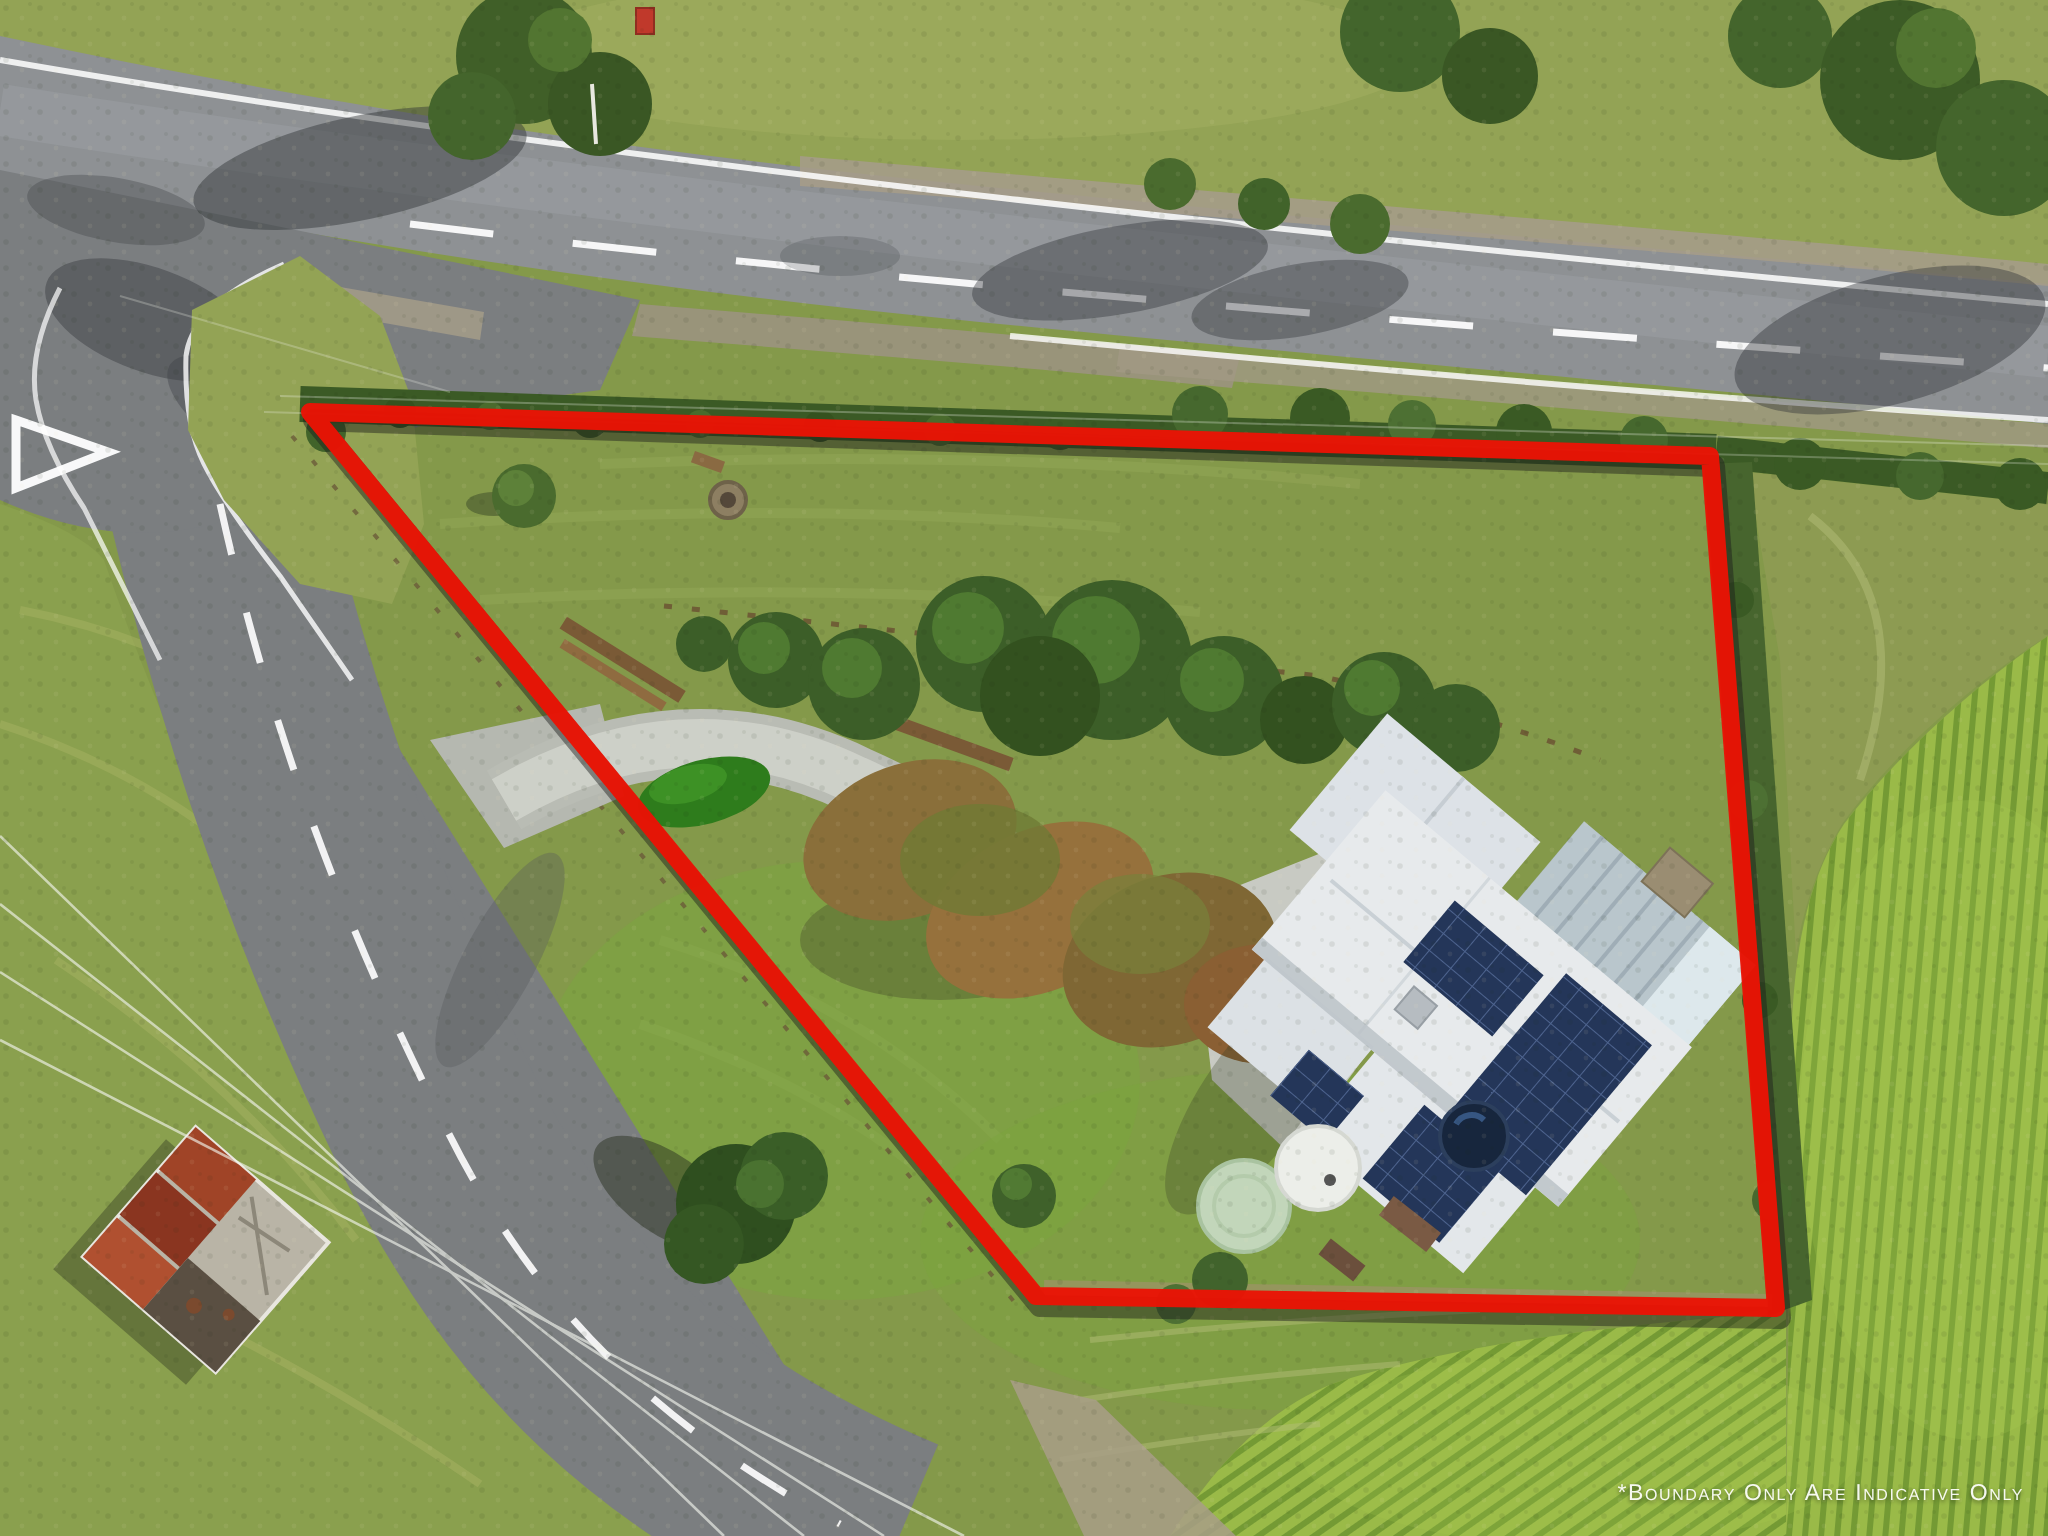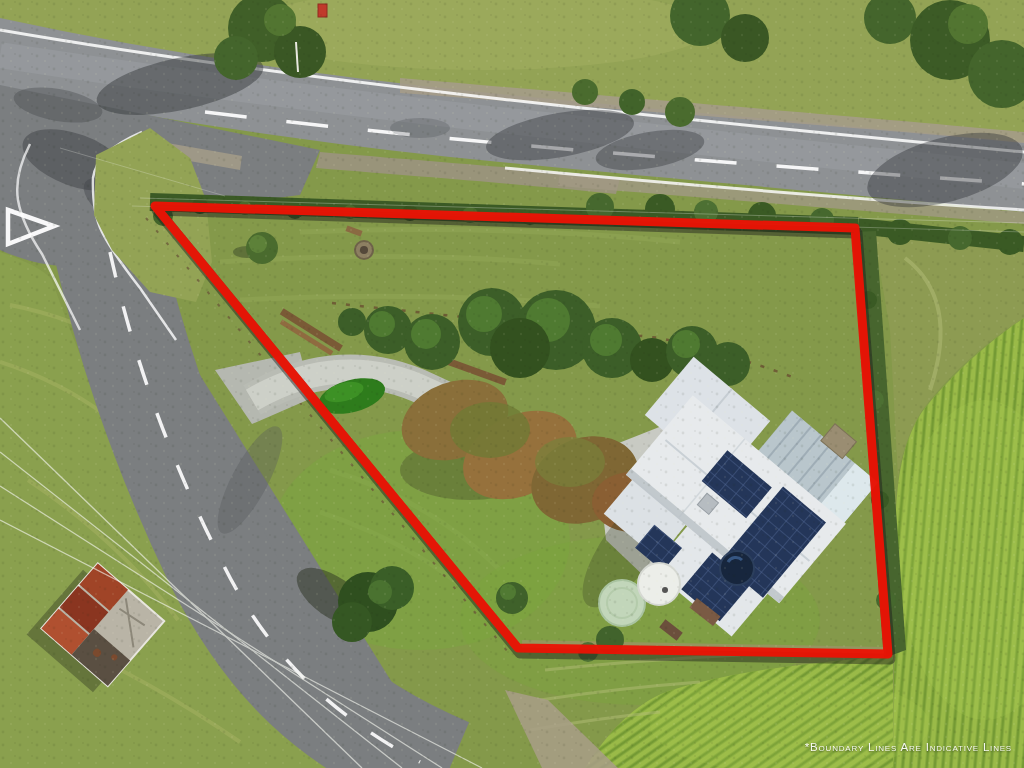--- a/index.html
+++ b/index.html
@@ -320,14 +320,14 @@
   </g>
 
   <rect x="0" y="0" width="1024" height="768" fill="url(#speckle)" opacity=".18"></rect>
 
   <g fill="none" stroke-linejoin="round">
     <polygon points="157,210 857,233 890,659 520,653" stroke="#1a1a1a" stroke-width="11" opacity=".45"></polygon>
     <polygon class="bred" points="155,206 855,228 888,654 518,648" stroke="var(--boundary_red,#e91405)" stroke-width="9" opacity=".97"></polygon>
   </g>
 </svg>
 
-<div class="watermark">*Boundary Lines Are Indicative Lines</div>
+<div class="watermark">*Boundary Only Are Indicative Only</div>
 </div>
 
 </body></html>

